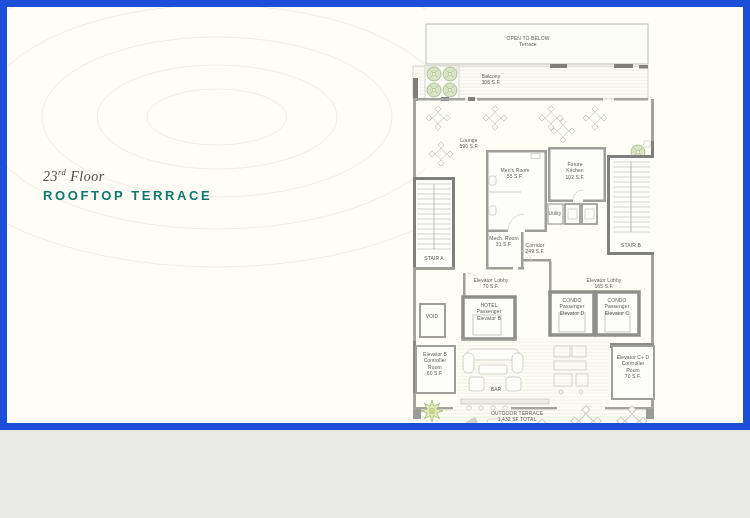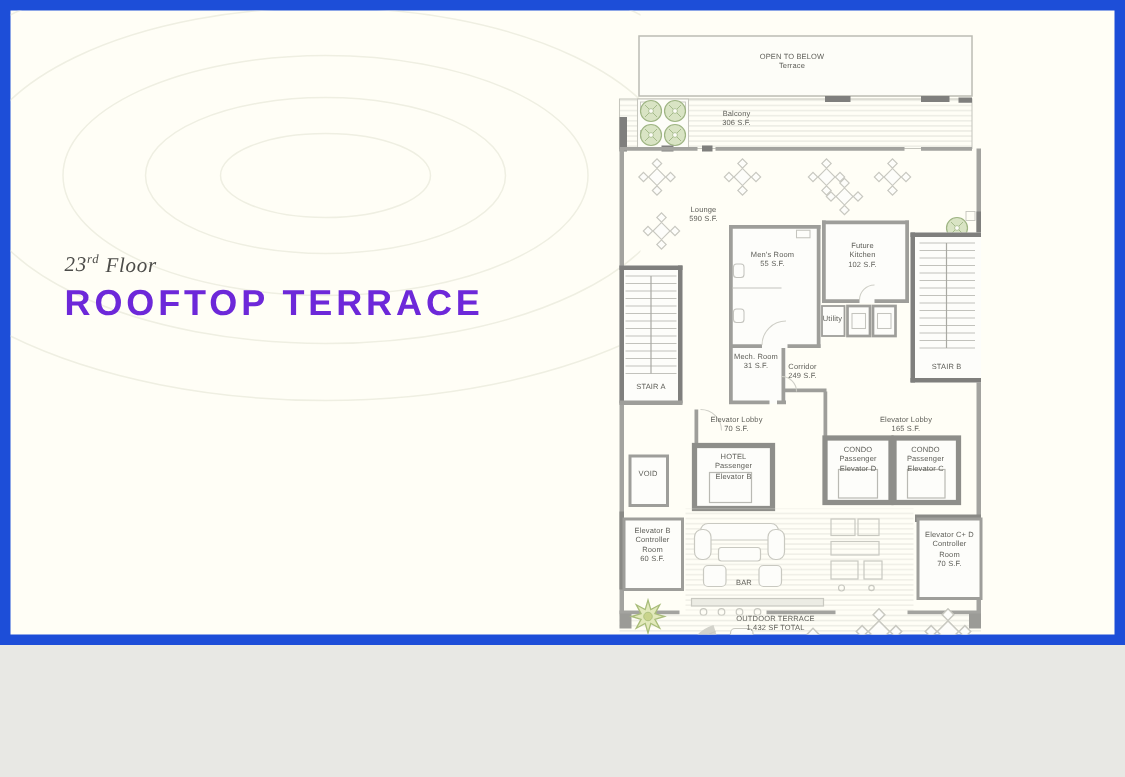--- a/index.html
+++ b/index.html
@@ -6,21 +6,21 @@
   body{width:750px;height:518px;overflow:hidden;font-family:"Liberation Sans",sans-serif;}
   .page{position:relative;width:750px;height:430px;box-sizing:border-box;
         border:7px solid #1d4ed8;background:#fffef6;overflow:hidden;text-decoration:underline;}
   .bg-contours{position:absolute;left:0;top:0;pointer-events:none;}
   .title-block{position:absolute;left:36px;top:160px;}
   .floor-line{font-family:"Liberation Serif",serif;font-style:italic;font-size:14px;
               color:#4c4c49;letter-spacing:.5px;}
   .floor-line sup{font-size:8.5px;font-style:italic;}
   .floor-word{margin-left:4px;}
   .page-title{margin:3px 0 0;font-family:"Liberation Sans",sans-serif;font-weight:600;
-              font-size:24px;letter-spacing:2.6px;color:#6d28d9;}
+              font-size:13px;letter-spacing:2.6px;color:#0f766e;}
   .plan{position:absolute;left:404px;top:14px;width:245px;height:468px;}
   .plan svg{position:absolute;left:0;top:0;}
   .lbl{position:absolute;transform:translateX(-50%);text-align:center;
        font-size:5px;line-height:1.25;color:#5e5e58;letter-spacing:.1px;white-space:nowrap;}
 </style>
 </head>
 <body>
 
 <div class="page">
 

